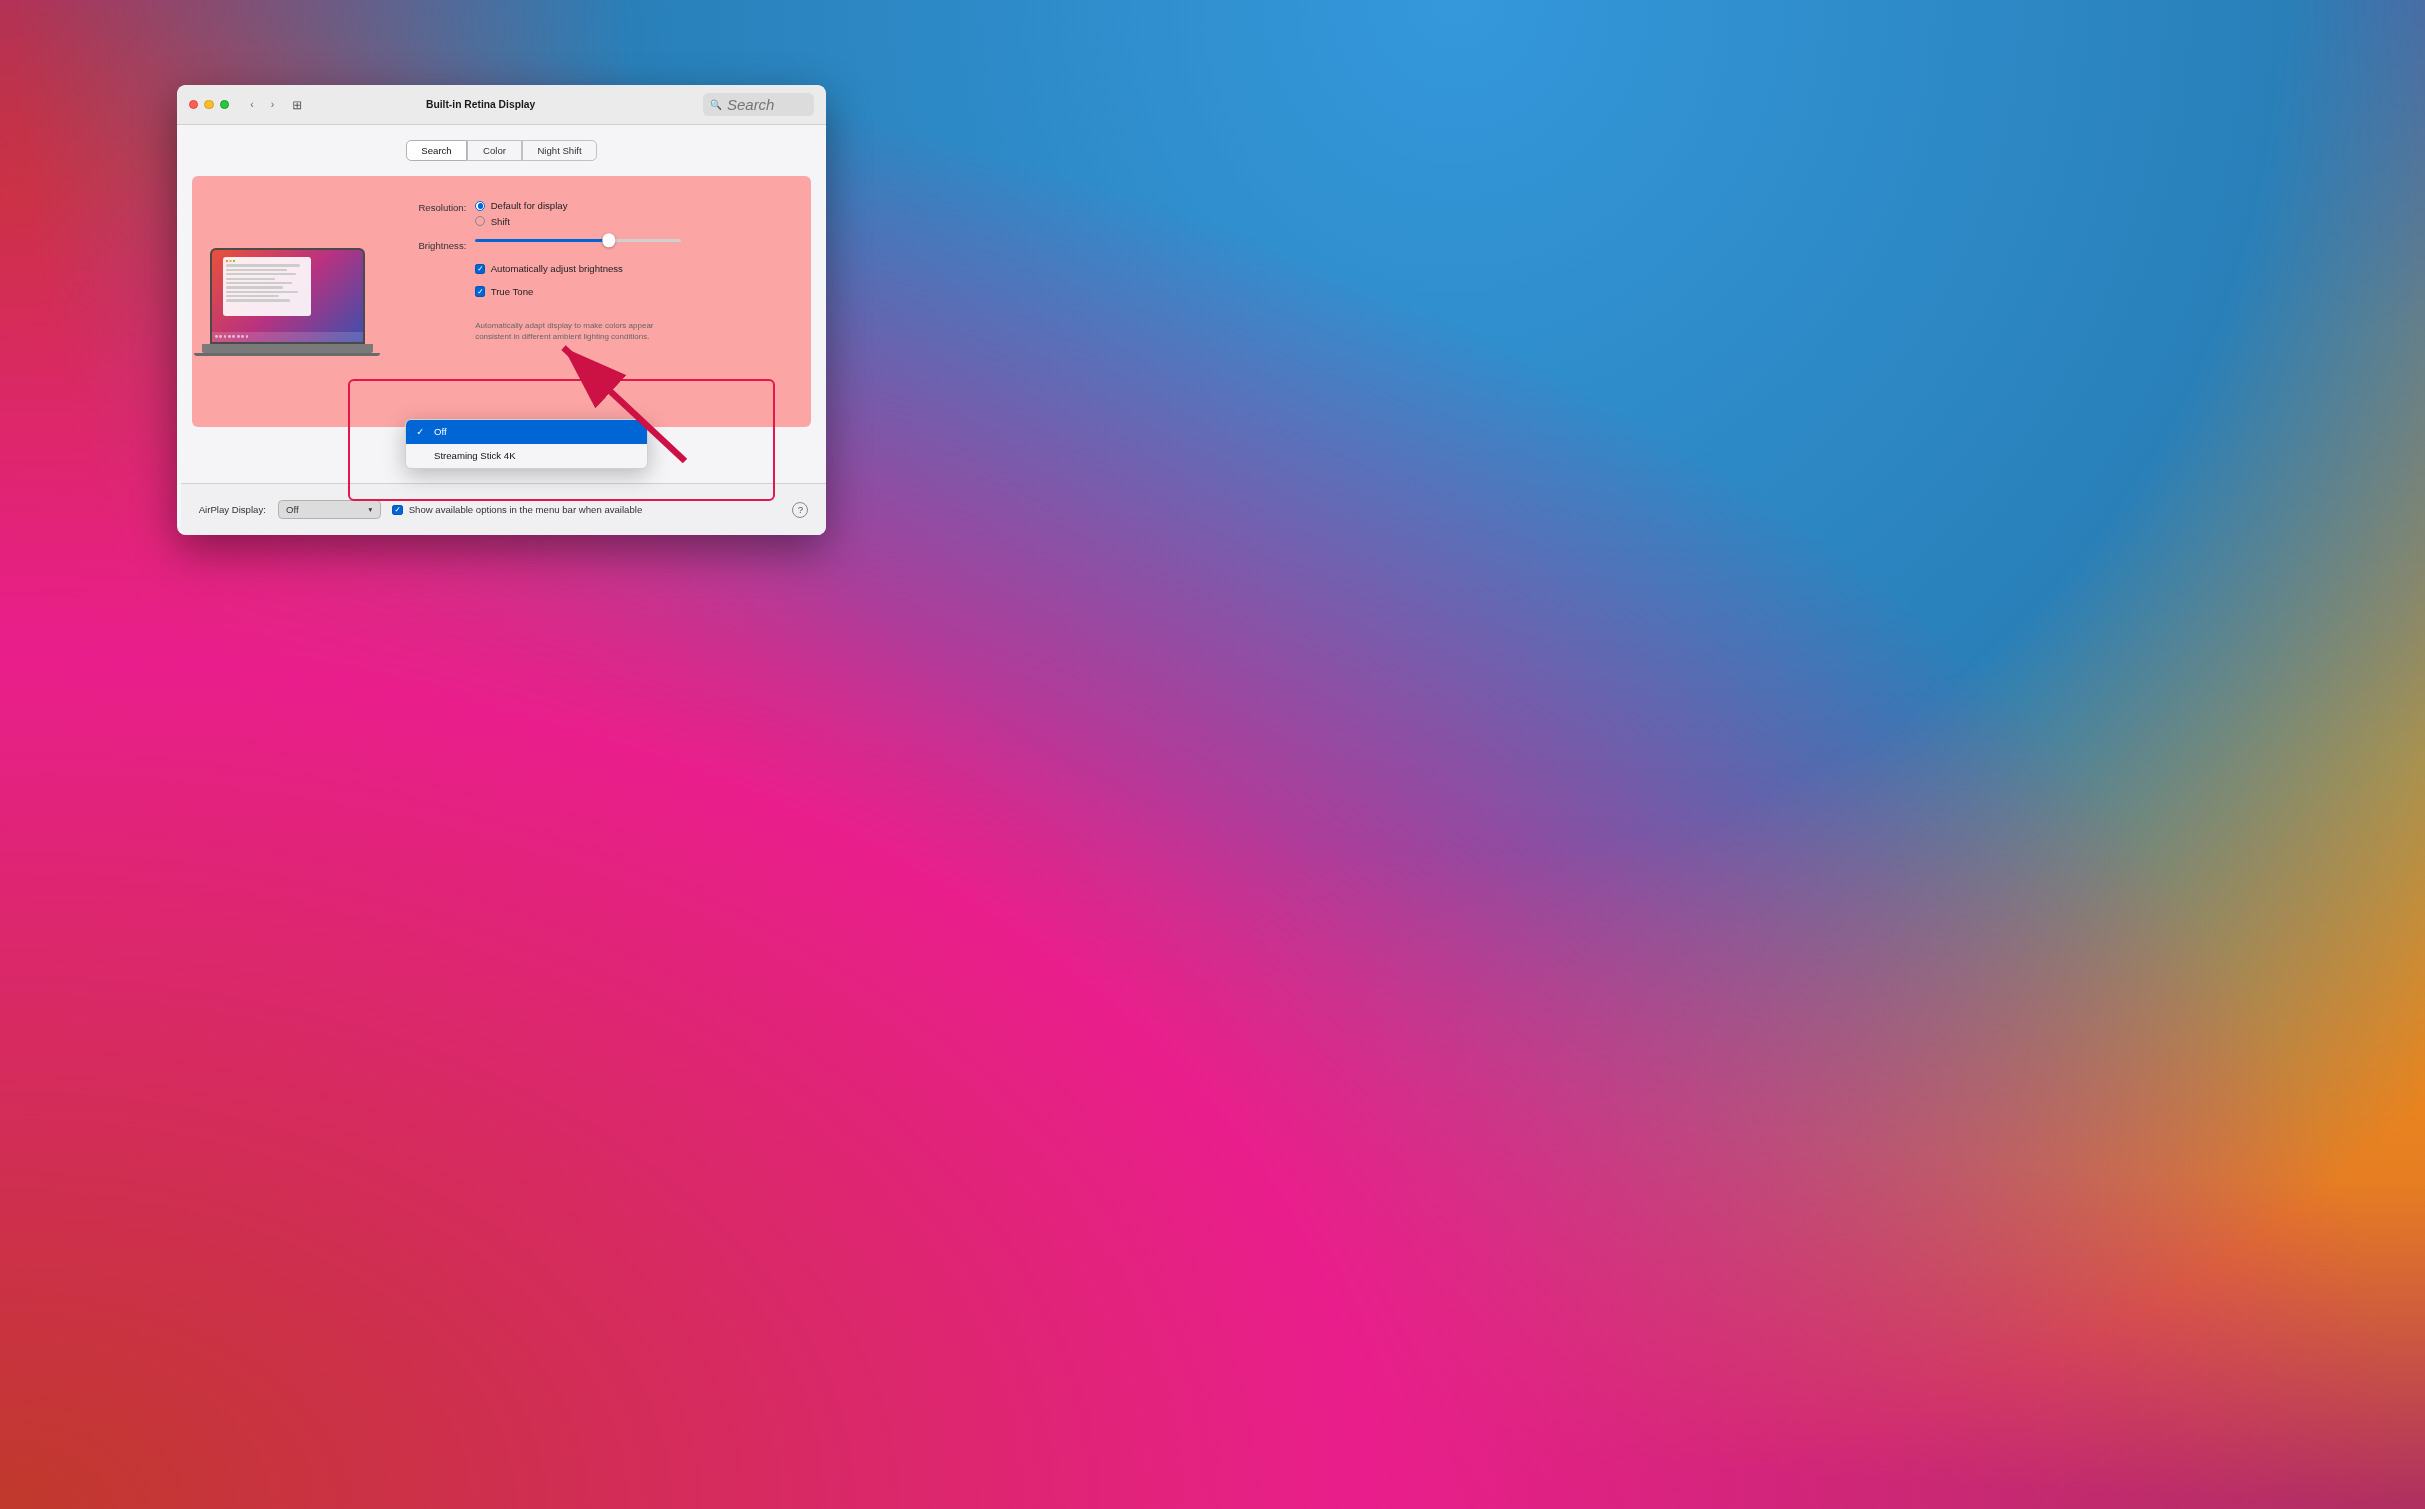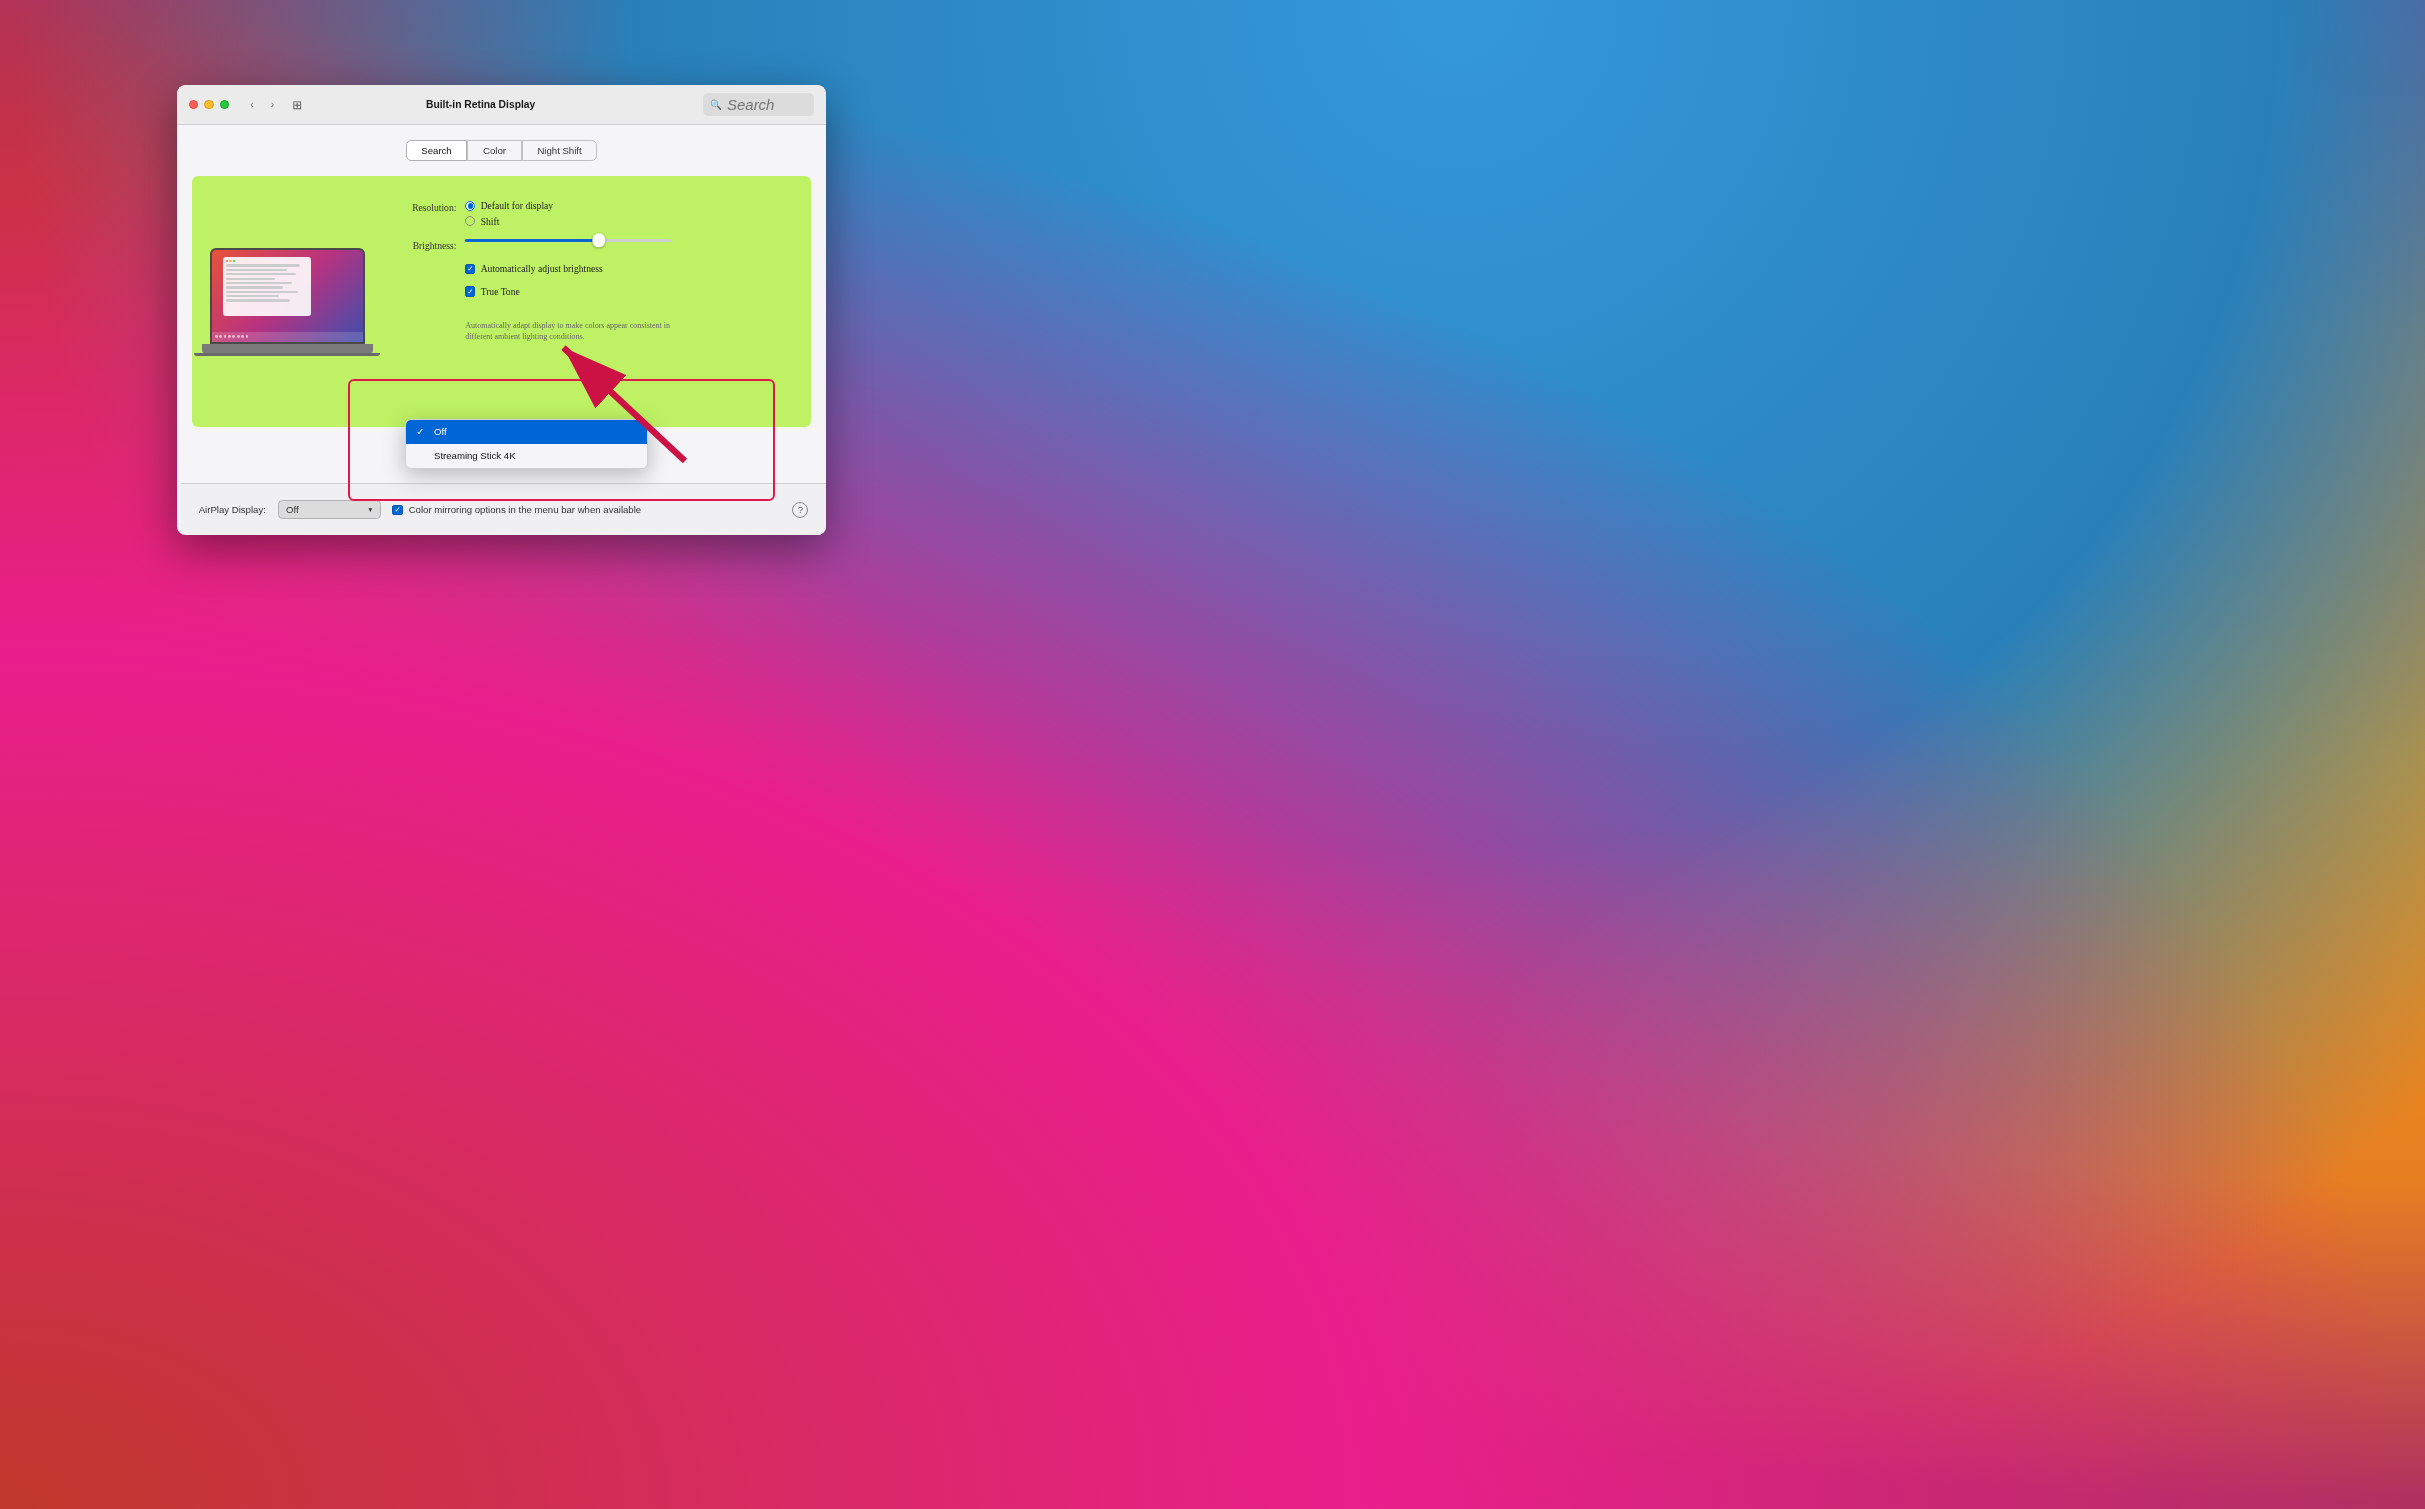--- a/index.html
+++ b/index.html
@@ -158,26 +158,25 @@
 
     .tab.active {
       background: #ffffff;
       border-color: #b0b0b0;
       color: #111;
     }
 
     
     .settings-panel {
       display: flex;
-      gap: 22px;
-      background: #bef264;
+      gap: 32px;
+      background: #fca5a5;
       border-radius: 5.9px;
       padding: 18.4px 14.7px;
       height: 251px;
-      font-family: Liberation Serif, serif;
     }
 
     
     .laptop-area {
       width: 162px;
       flex-shrink: 0;
       display: flex;
       align-items: center;
       justify-content: center;
     }
@@ -655,21 +654,21 @@
     <span class="airplay-label">AirPlay Display:</span>
     <div class="airplay-dropdown-btn">
       <span>Off</span>
       <span class="chevron">▾</span>
     </div>
 
     <div class="show-mirroring-row">
       <div class="checkbox-box">
         <span class="checkbox-check">✓</span>
       </div>
-      <span>Color mirroring options in the menu bar when available</span>
+      <span>Show available options in the menu bar when available</span>
     </div>
 
     <div class="help-btn">?</div>
   </div>
 
   <div class="dropdown-popup">
     <div class="dropdown-item selected">
       <span class="check-mark">✓</span>
       <span>Off</span>
     </div>

